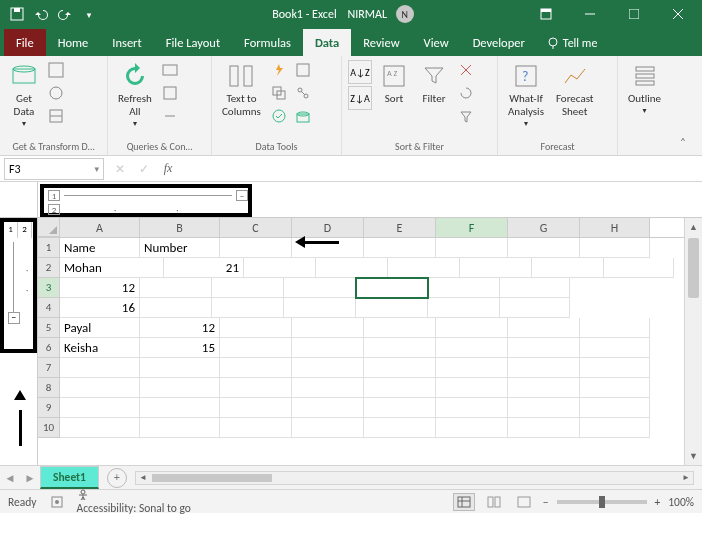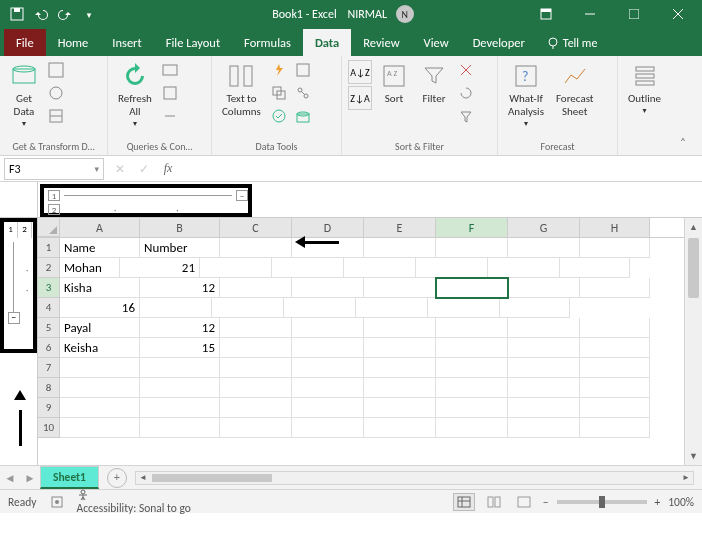--- a/index.html
+++ b/index.html
@@ -459,31 +459,30 @@
             <div class="cell" style="width: 80px;">Name</div>
             <div class="cell" style="width: 80px;">Number</div>
             <div class="cell" style="width: 72px;"></div>
             <div class="cell" style="width: 72px;"></div>
             <div class="cell" style="width: 72px;"></div>
             <div class="cell" style="width: 72px;"></div>
             <div class="cell" style="width: 72px;"></div>
             <div class="cell" style="width: 70px;"></div>
           </div>
           <div class="drow">
-            <div class="cell" style="width: 60px;">Mohan</div>
+            <div class="cell" style="width: 104px;">Mohan</div>
             <div class="cell num" style="width: 80px;">21</div>
             <div class="cell" style="width: 72px;"></div>
             <div class="cell" style="width: 72px;"></div>
             <div class="cell" style="width: 72px;"></div>
             <div class="cell" style="width: 72px;"></div>
             <div class="cell" style="width: 72px;"></div>
             <div class="cell" style="width: 70px;"></div>
           </div>
           <div class="drow">
-            <div class="cell" style="width: 80px;">Kisha</div>
             <div class="cell num" style="width: 80px;">12</div>
             <div class="cell" style="width: 72px;"></div>
             <div class="cell" style="width: 72px;"></div>
             <div class="cell" style="width: 72px;"></div>
             <div class="cell active" style="width: 72px;"></div>
             <div class="cell" style="width: 72px;"></div>
             <div class="cell" style="width: 70px;"></div>
           </div>
           <div class="drow">
             <div class="cell num" style="width: 80px;">16</div>

